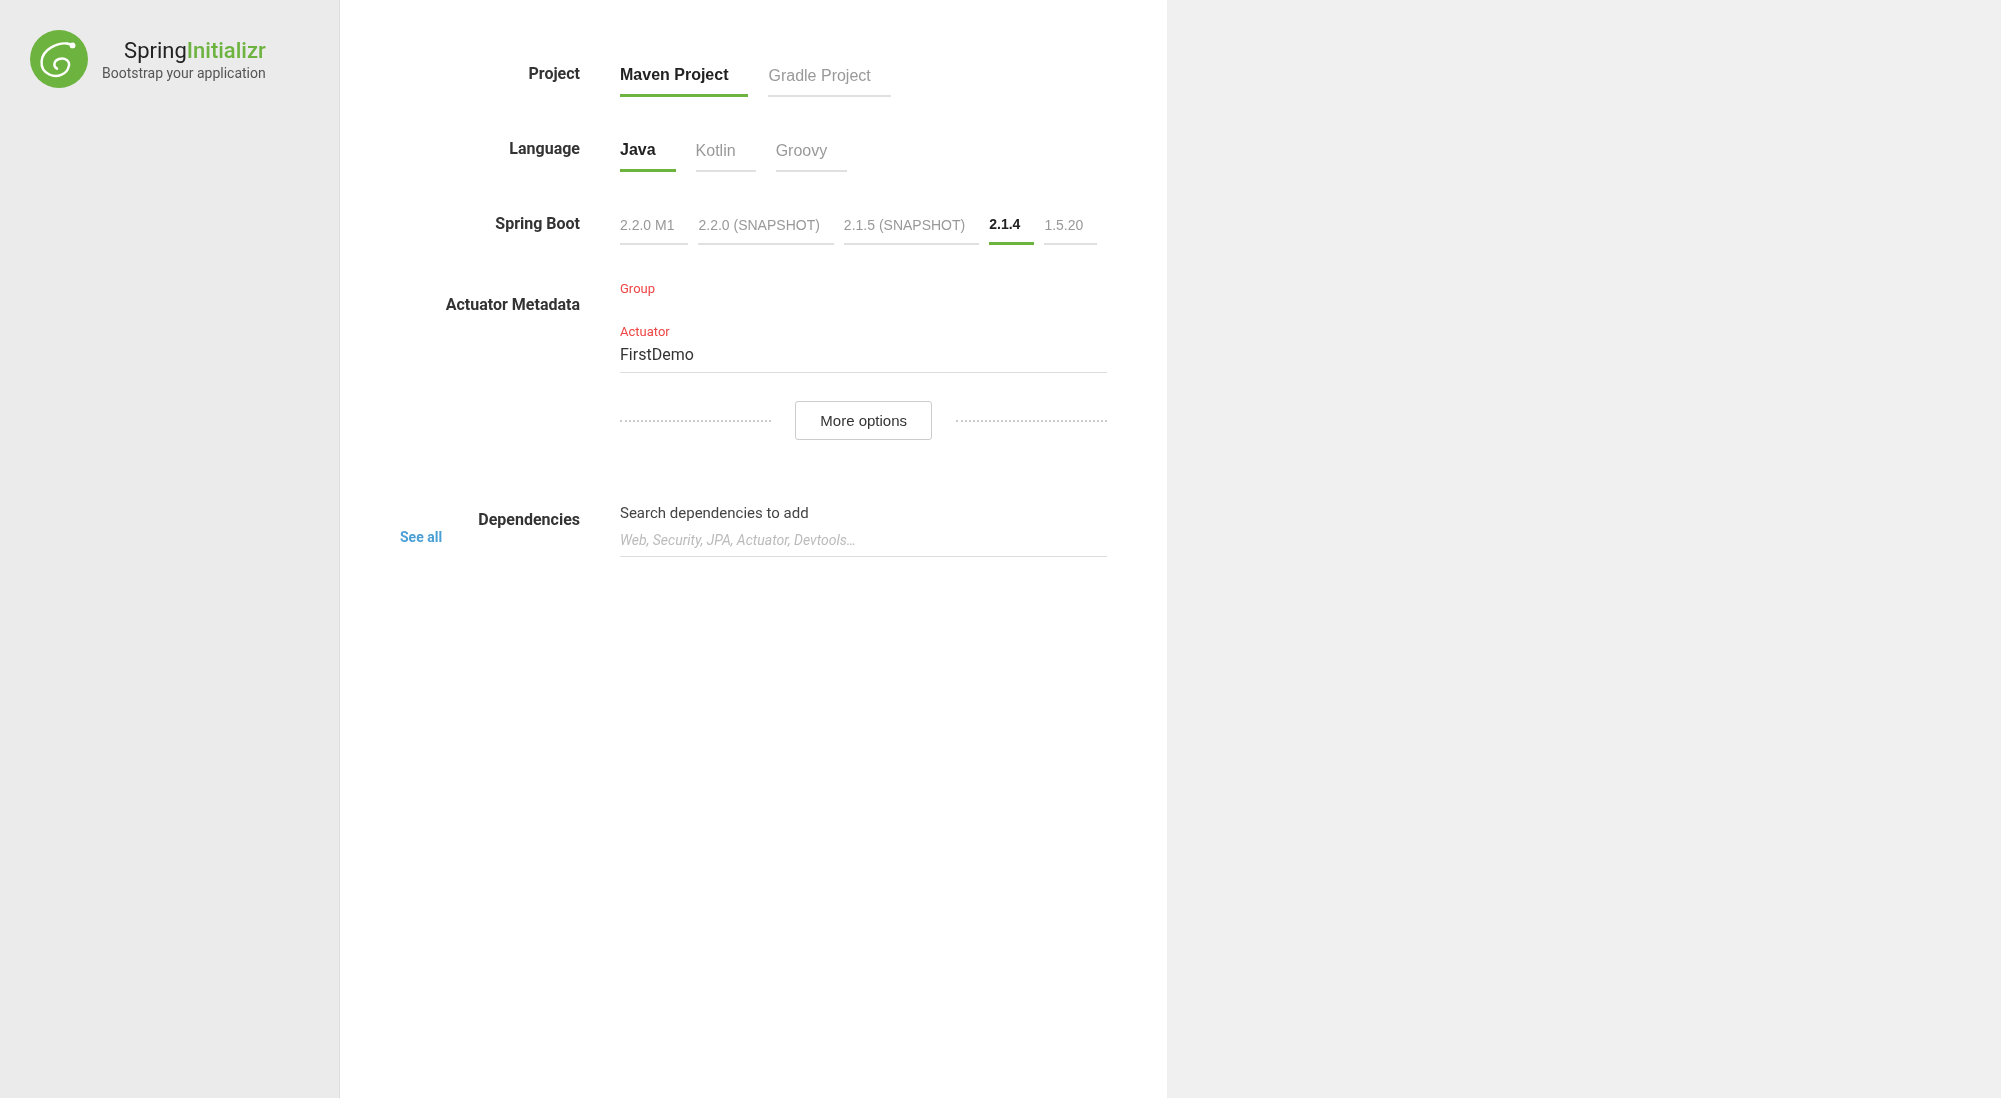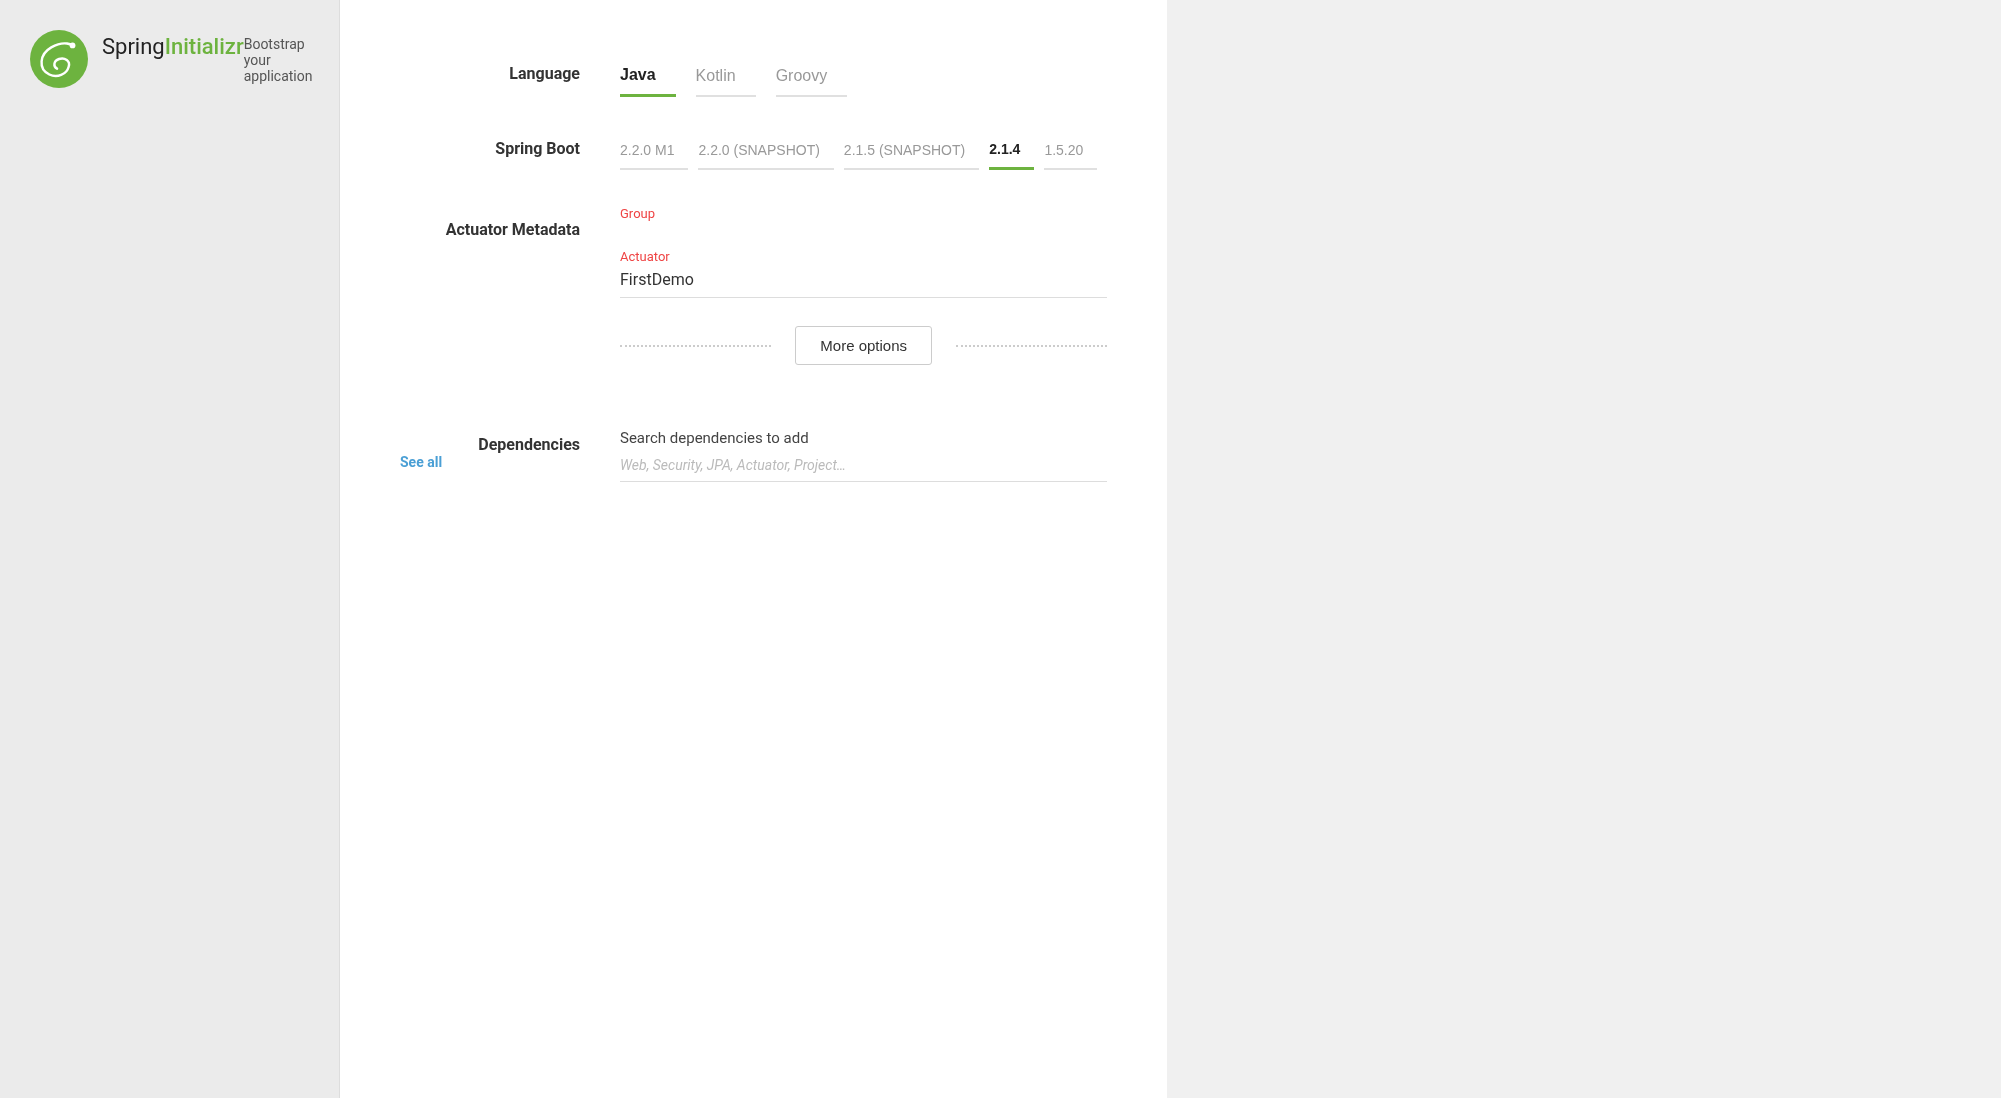--- a/index.html
+++ b/index.html
@@ -23,20 +23,22 @@
       gap: 14px;
       margin-bottom: 40px;
     }
     .logo-icon {
       width: 58px;
       height: 58px;
       flex-shrink: 0;
     }
     .logo-text-area {
       display: flex;
+      flex-direction: column;
+      text-align: right;
     }
     .logo-title {
       font-size: 22px;
       font-weight: 400;
       color: #222;
     }
     .logo-title span.green {
       color: #6db33f;
       font-weight: 500;
     }
@@ -192,20 +194,29 @@
         <div class="logo-title">
           <span>Spring</span><span class="green">Initializr</span>
         </div>
         <div class="logo-subtitle">Bootstrap your application</div>
       </div>
     </div>
   </div>
 
   <div class="main-content">
 
+    <div class="row">
+      <div class="row-label">Project</div>
+      <div class="row-content">
+        <div style="display:flex; align-items:flex-end; gap:0;">
+          <button class="tab-item active">Maven Project</button>
+          <button class="tab-item">Gradle Project</button>
+        </div>
+      </div>
+    </div>
 
     <div class="row">
       <div class="row-label">Language</div>
       <div class="row-content">
         <div style="display:flex; align-items:flex-end; gap:0;">
           <button class="tab-item active">Java</button>
           <button class="tab-item">Kotlin</button>
           <button class="tab-item">Groovy</button>
         </div>
       </div>
@@ -243,18 +254,18 @@
       </div>
     </div>
 
     <div class="row" style="align-items:flex-start;">
       <div class="row-label" style="padding-top:6px;">
         <div>Dependencies</div>
         <a href="#" class="see-all-link">See all</a>
       </div>
       <div class="row-content">
         <div class="deps-search-label">Search dependencies to add</div>
-        <span class="deps-placeholder">Web, Security, JPA, Actuator, Project…</span>
+        <span class="deps-placeholder">Web, Security, JPA, Actuator, Devtools…</span>
       </div>
     </div>
 
   </div>
 </div>
 
 </body></html>

